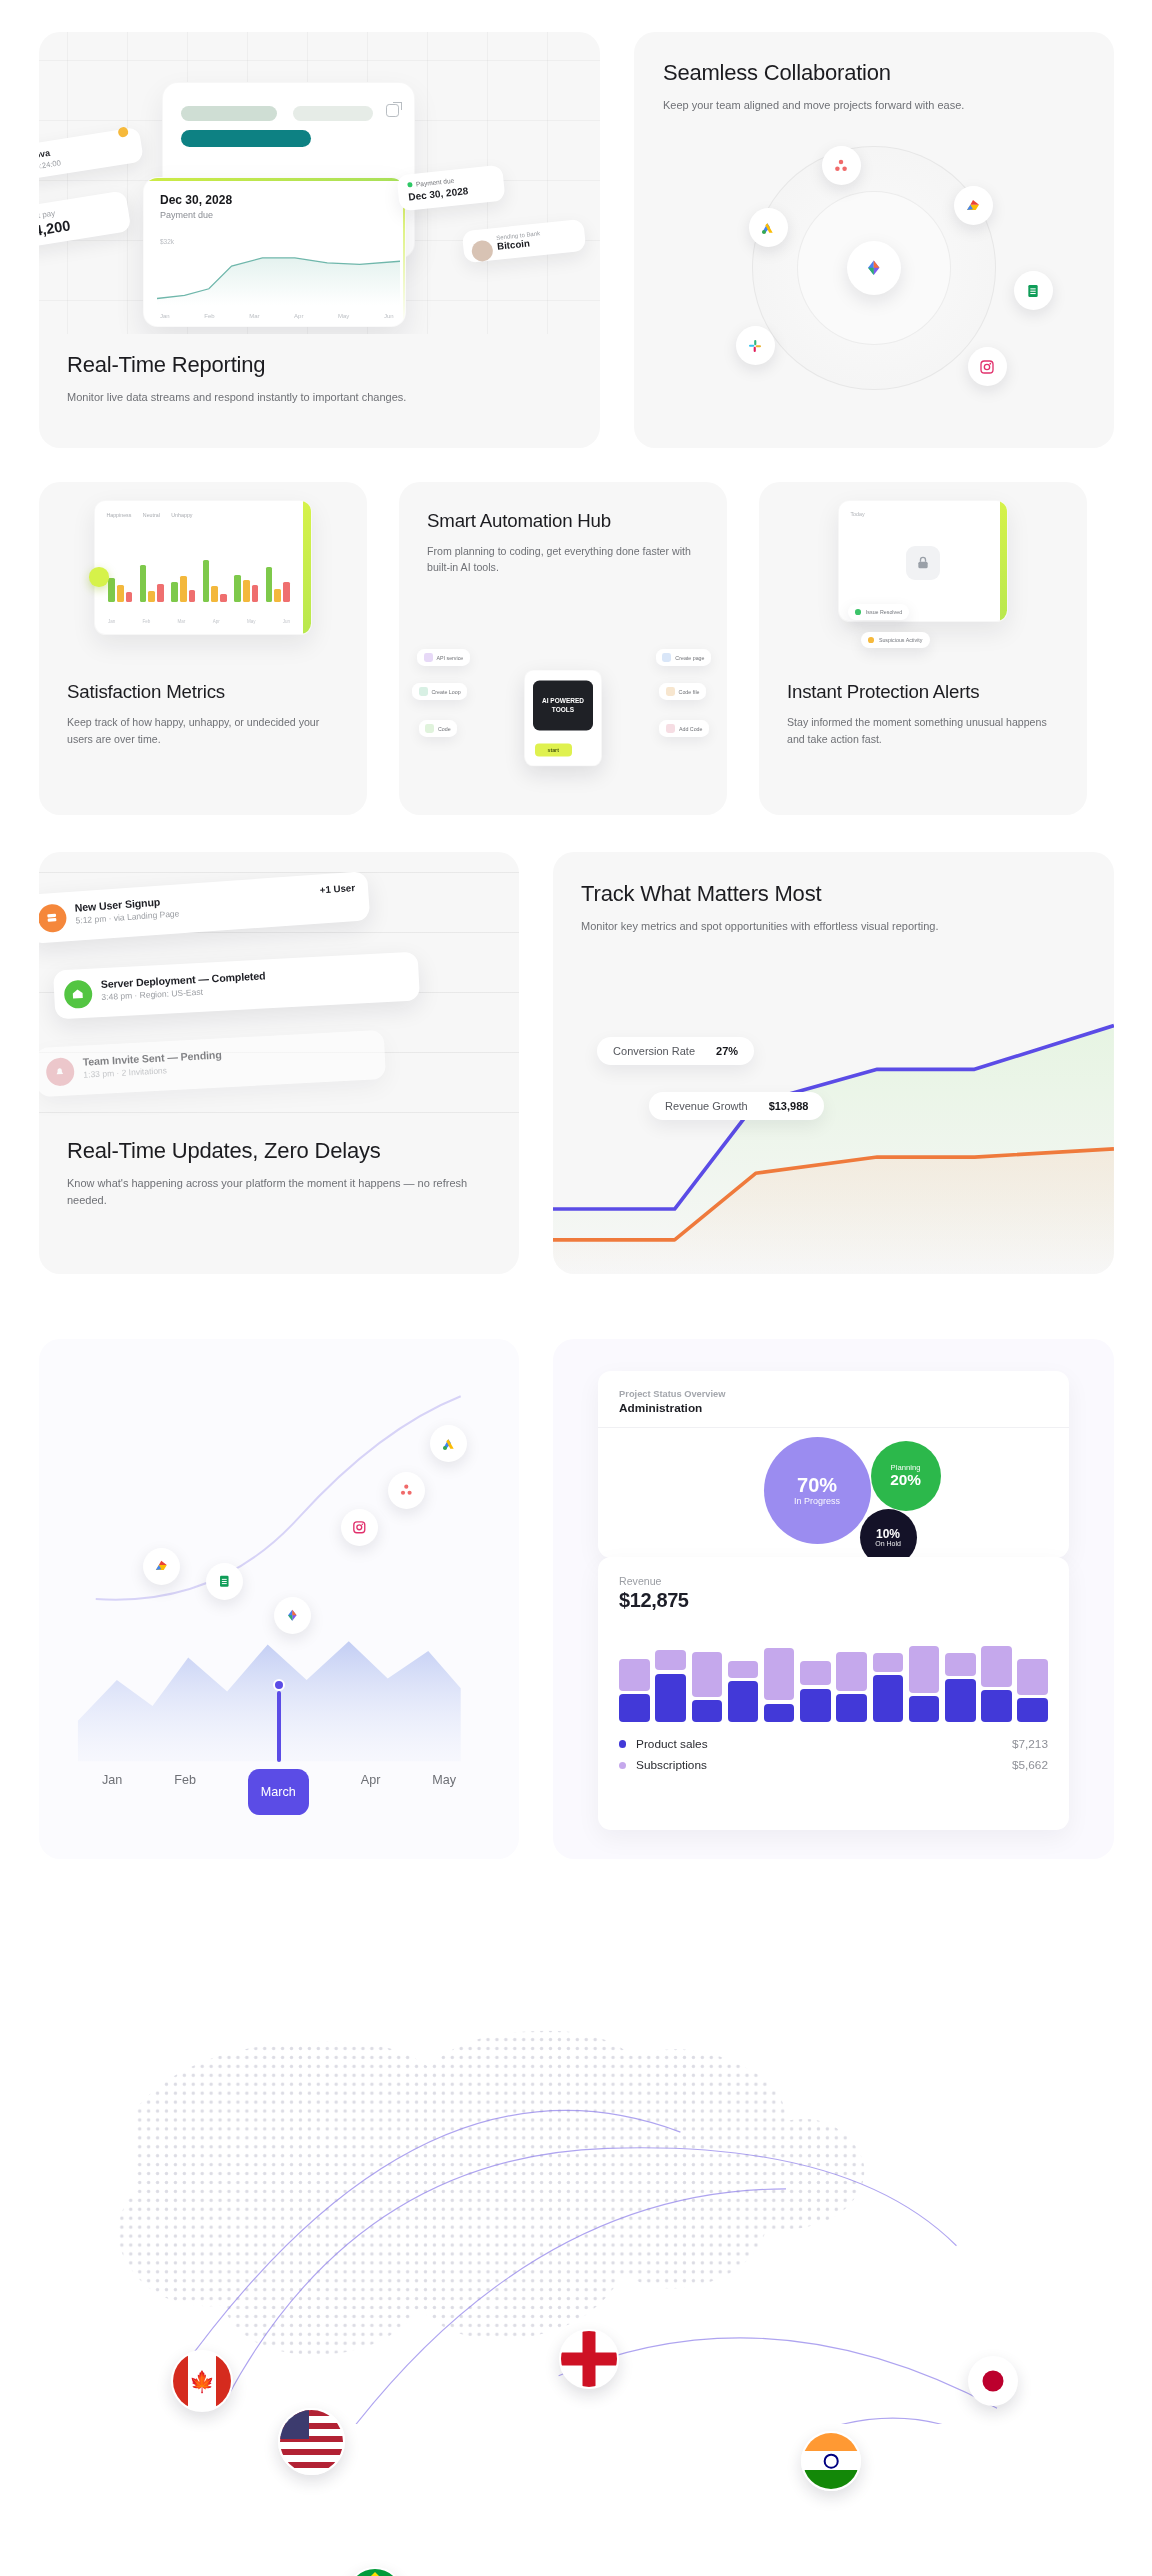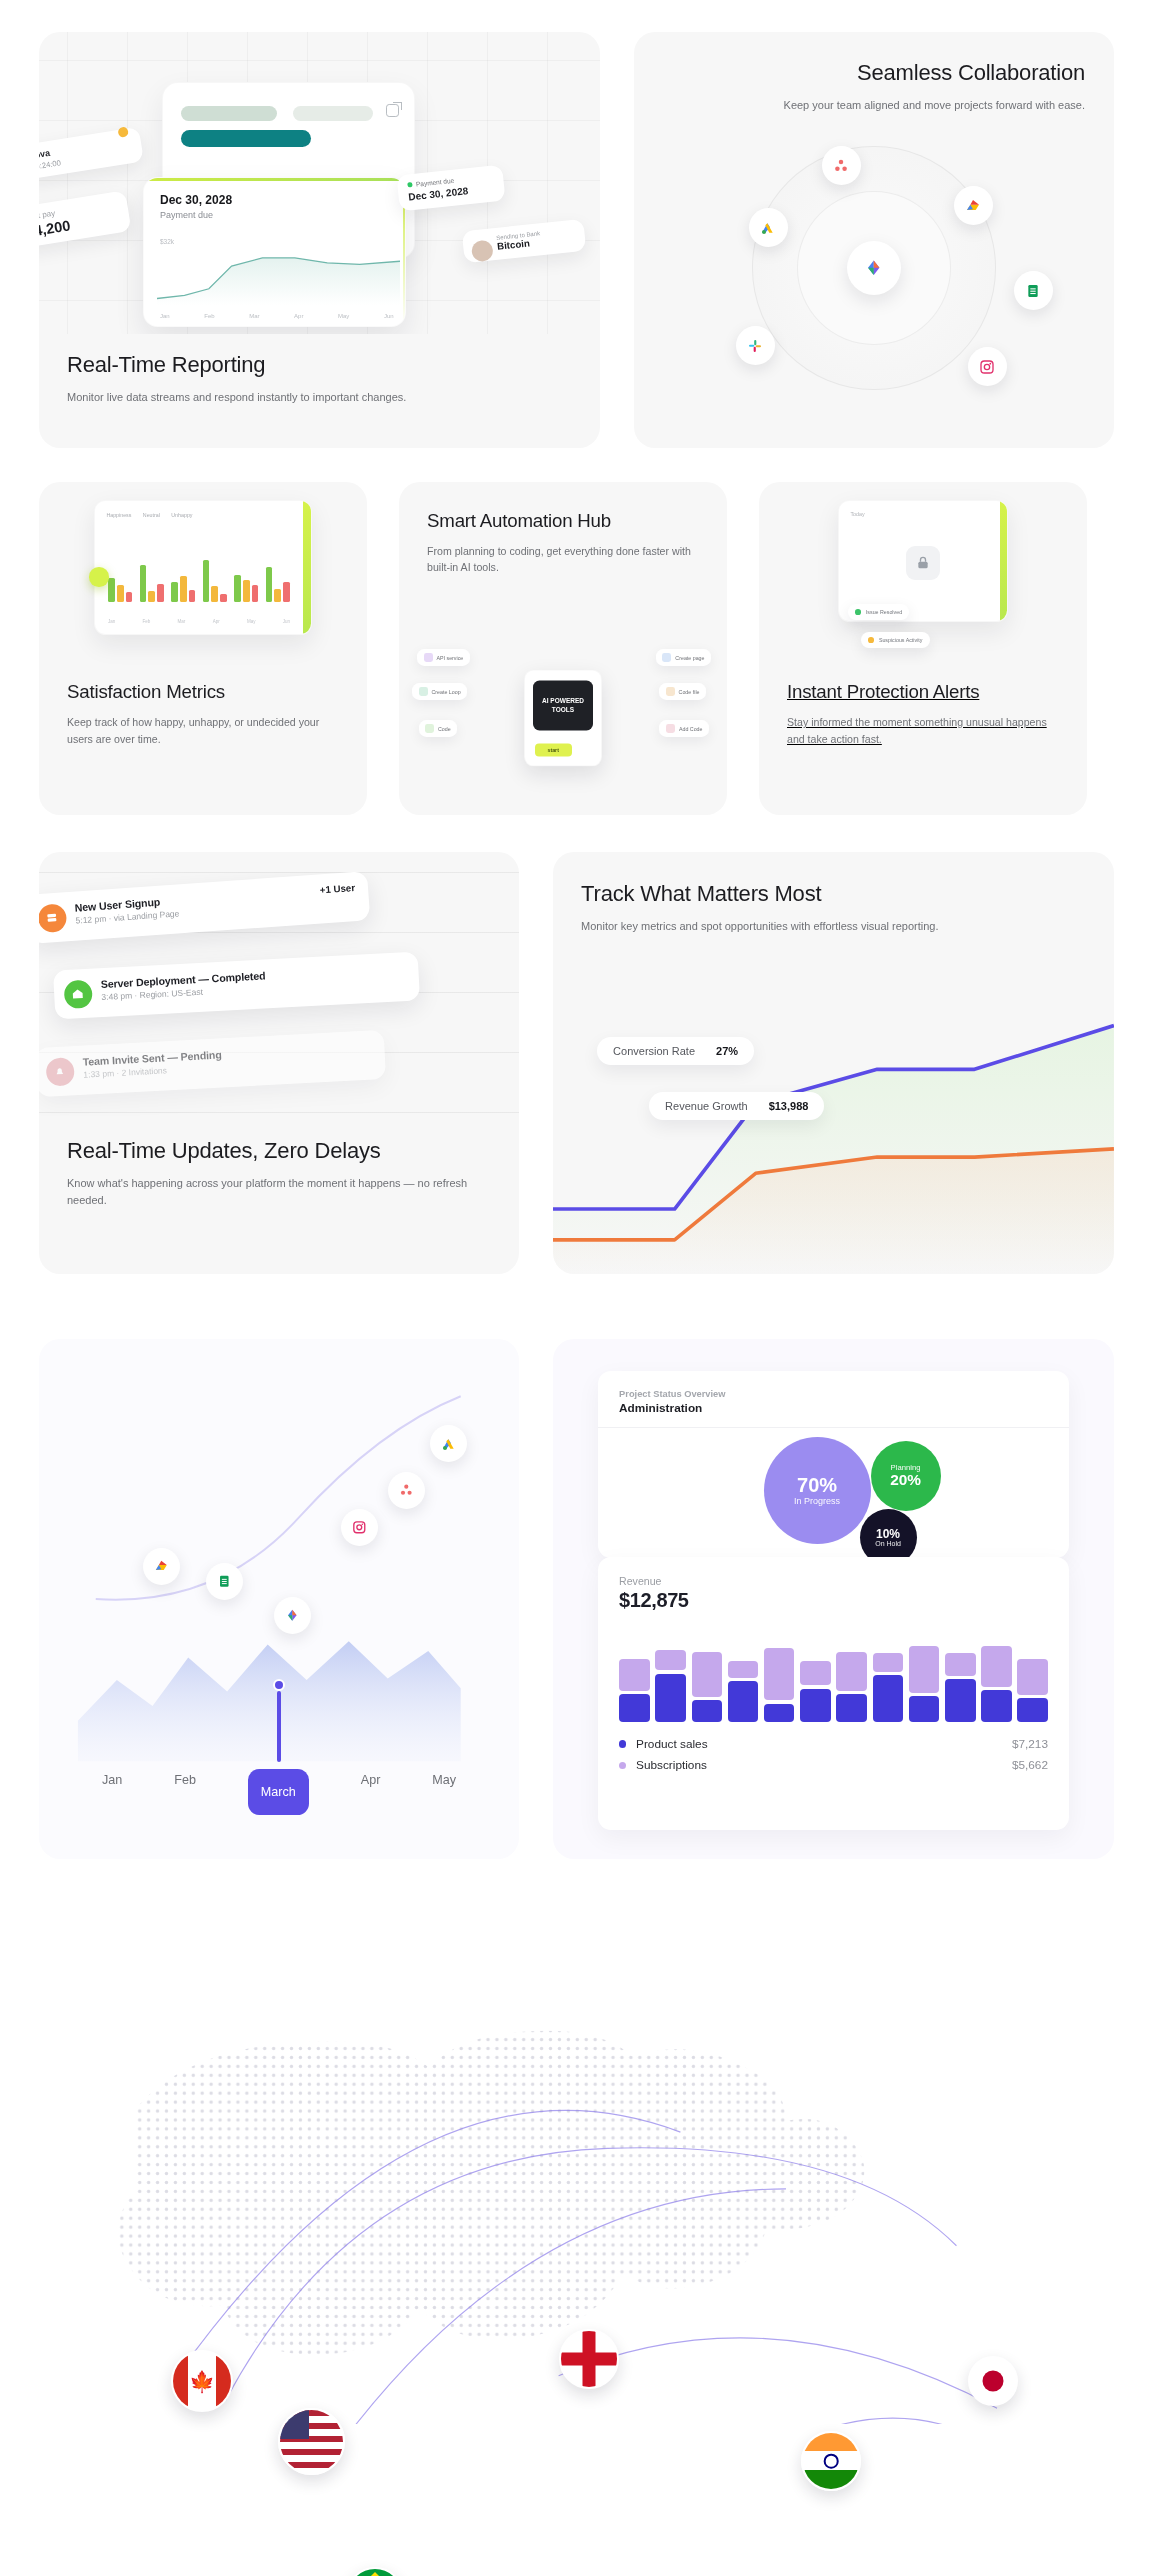--- a/index.html
+++ b/index.html
@@ -34,21 +34,21 @@
     line-height: 1.55;
     color: #6f7176;
     font-weight: 400;
   }
   .card-title.small { font-size: 18.7px; }
   .card-sub.small { font-size: 10.6px; }
 
   
   .row1 { display: flex; gap: 34px; }
   .c-reporting { width: 562px; height: 416px; }
-  .c-collab    { width: 481px; height: 416px; text-align: right; }
+  .c-collab    { width: 481px; height: 416px; }
 
   
   .rep-vis { position: absolute; inset: 0; bottom: 114px; overflow: hidden; }
   .rep-grid {
     position: absolute; inset: -32px;
     background-image:
       linear-gradient(to right, rgba(0,0,0,.035) 0.8px, transparent 0.8px),
       linear-gradient(to bottom, rgba(0,0,0,.035) 0.8px, transparent 0.8px);
     background-size: 60px 60px;
   }
@@ -578,21 +578,21 @@
         </div>
         <div class="prot-chip" style="left:89px; top:104px;">
           <i style="background:#3dc46a"></i>
           <span>Issue Resolved</span>
         </div>
         <div class="prot-chip" style="left:102px; top:132px;">
           <i style="background:#f6b93b"></i>
           <span>Suspicious Activity</span>
         </div>
       </div>
-      <div class="card-text" style="position:absolute;left:0;right:0;bottom:68px;text-decoration:underline;">
+      <div class="card-text" style="position:absolute;left:0;right:0;bottom:68px;">
         <div class="card-title small">Instant Protection Alerts</div>
         <div class="card-sub small">Stay informed the moment something unusual happens  and take action fast.</div>
       </div>
     </div>
   </div>
 
   <div class="row3">
 
     <div class="card c-updates">
       <div class="upd-vis">

